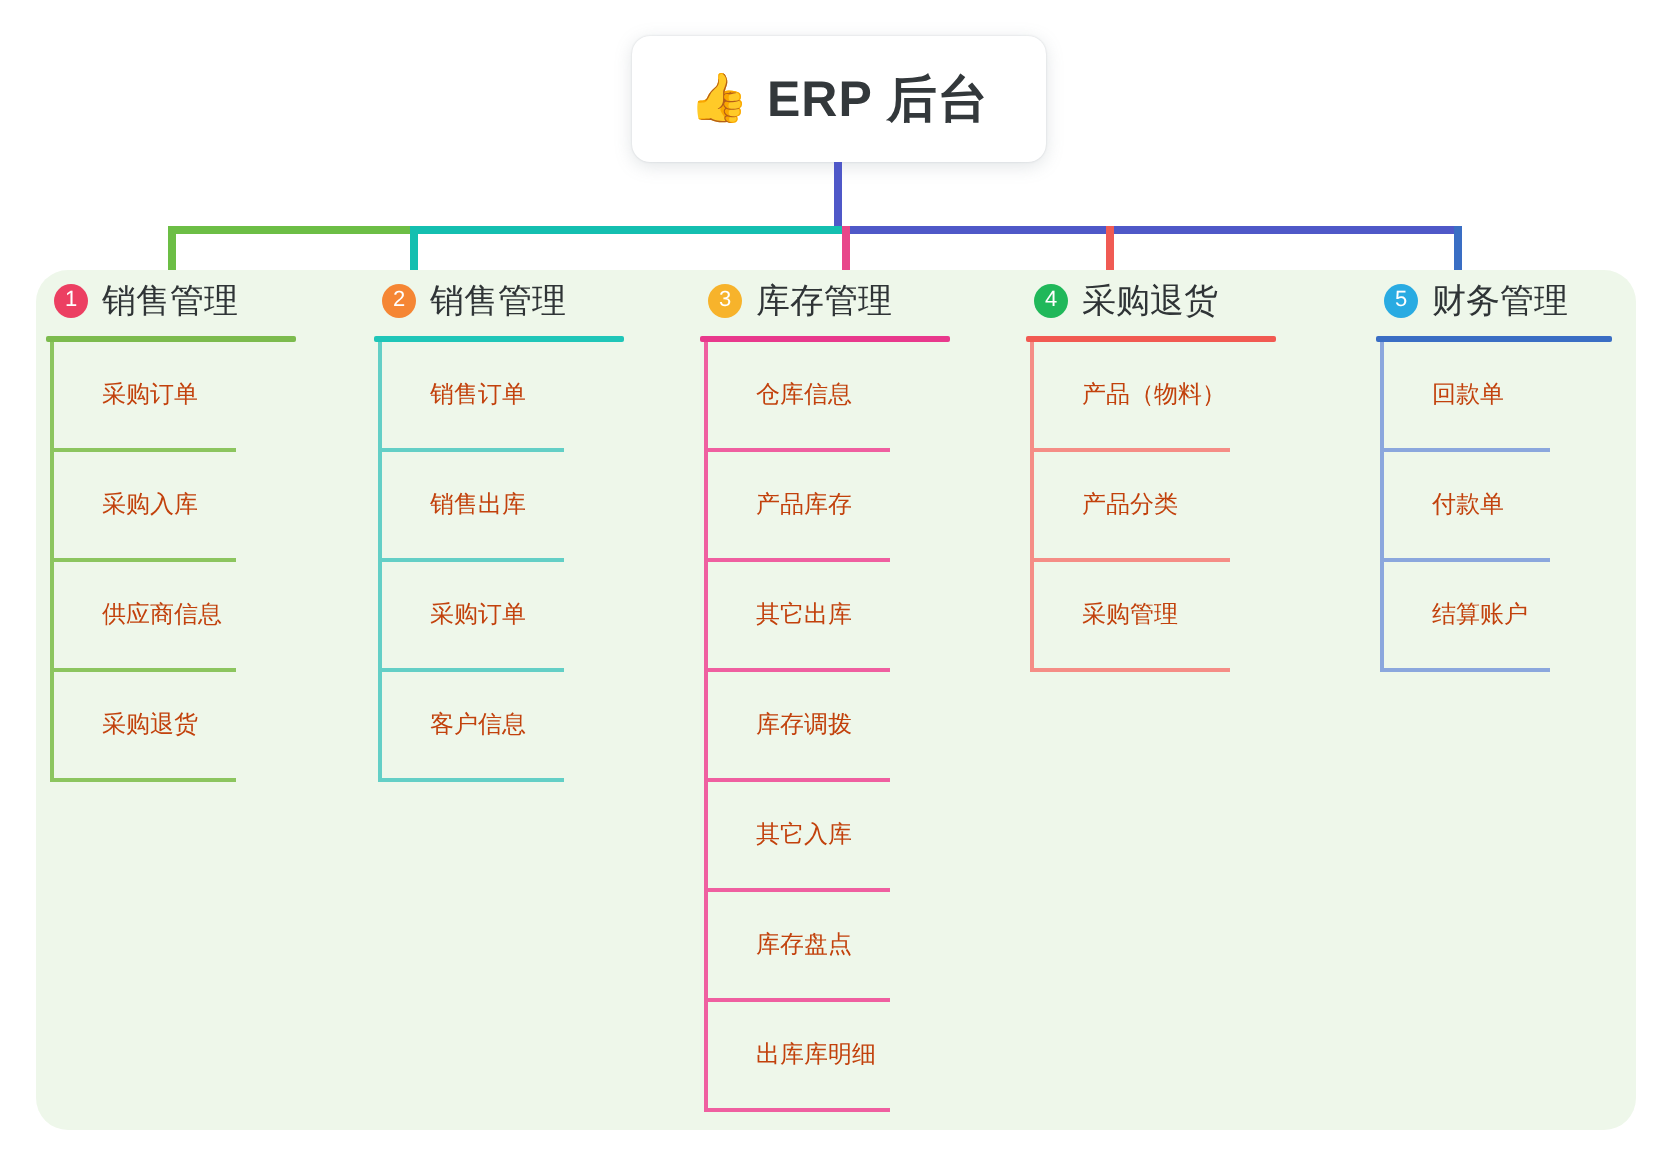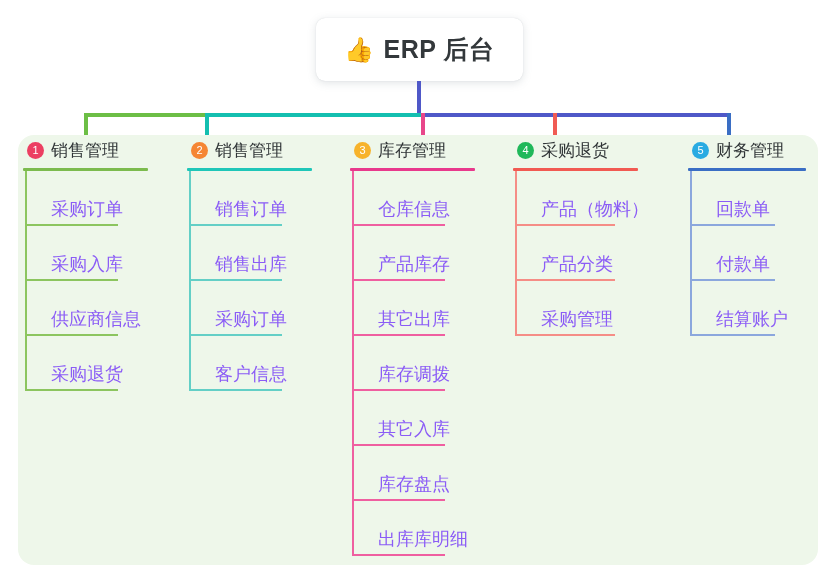--- a/index.html
+++ b/index.html
@@ -109,23 +109,23 @@
     width: 2px;
   }
   .item {
     position: relative;
     height: 55px;
     box-sizing: border-box;
   }
   .item-label {
     position: absolute;
     left: 28px;
-    bottom: 5px;
-    font-size: 18px;
-    color: #8b5cf6;
+    bottom: 20px;
+    font-size: 12px;
+    color: #c2410c;
     white-space: nowrap;
   }
   .item-rule {
     position: absolute;
     left: 2px;
     bottom: 0;
     height: 2px;
   }
 </style>
 </head>

